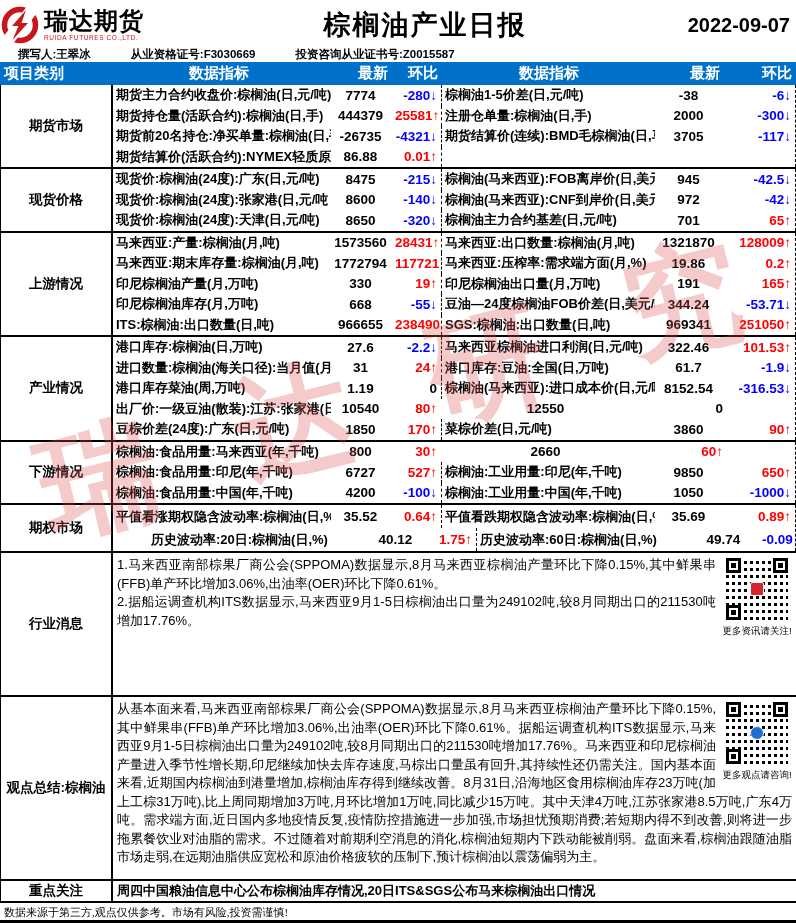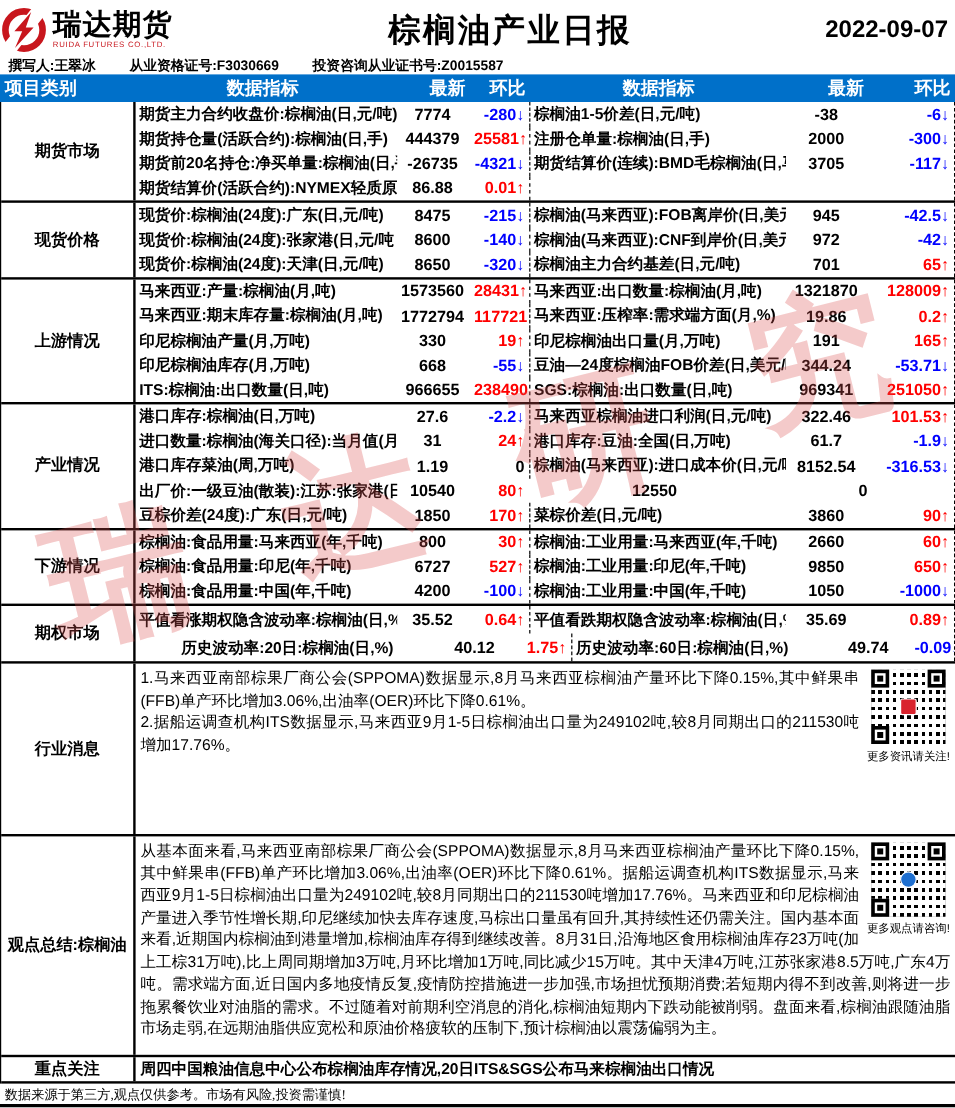--- a/index.html
+++ b/index.html
@@ -7,21 +7,21 @@
           font-family:"Liberation Sans","DejaVu Sans",sans-serif;color:#000;}
   
   .top{height:44px;display:flex;align-items:center;padding-top:3px;}
   .logo{width:210px;display:flex;align-items:center;gap:4px;flex:none;}
   .logo-mark{width:40px;height:40px;flex:none;}
   .logo-txt{display:flex;flex-direction:column;line-height:1;}
   .logo-cn{font-size:24px;font-weight:700;letter-spacing:1px;}
   .logo-en{font-size:6.5px;color:#c8161d;letter-spacing:.6px;margin-top:2px;}
   .title{flex:1;text-align:center;font-size:27px;font-weight:700;letter-spacing:2px;}
   .date{width:150px;text-align:right;font-size:20px;font-weight:700;padding-right:6px;flex:none;}
-  .writer-row{height:15px;display:flex;gap:28px;align-items:center;font-size:11.5px;font-weight:700;padding-left:7px;}
+  .writer-row{height:15px;display:flex;gap:40px;align-items:center;font-size:11.5px;font-weight:700;padding-left:18px;}
   
   .thead{height:23px;background:#0070c9;color:#fff;display:grid;
          grid-template-columns:110px 218px 68px 46px 214px 72px 1fr;
          align-items:center;font-size:15px;font-weight:700;}
   .thead .c0{padding-left:4px;text-align:left;}
   .thead .ci{text-align:center;}
   .thead .cv{text-align:right;padding-right:8px;}
   .thead .cc{text-align:right;padding-right:4px;}
   
   .table{border-left:1.5px solid #000;}
@@ -268,21 +268,20 @@
             </div>
           </div>
         </div>
         <div class="section">
           <div class="cat">下游情况</div>
           <div class="rows">
             <div class="row" style="height: 20.5px;">
               <div class="cell ind l">棕榈油:食品用量:马来西亚(年,千吨)</div>
               <div class="cell val">800</div>
               <div class="cell chg up">30↑</div>
-              <div class="cell ind r">棕榈油:工业用量:马来西亚(年,千吨)</div>
               <div class="cell val">2660</div>
               <div class="cell chg up">60↑</div>
             </div>
             <div class="row" style="height: 20.5px;">
               <div class="cell ind l">棕榈油:食品用量:印尼(年,千吨)</div>
               <div class="cell val">6727</div>
               <div class="cell chg up">527↑</div>
               <div class="cell ind r">棕榈油:工业用量:印尼(年,千吨)</div>
               <div class="cell val">9850</div>
               <div class="cell chg up">650↑</div>

